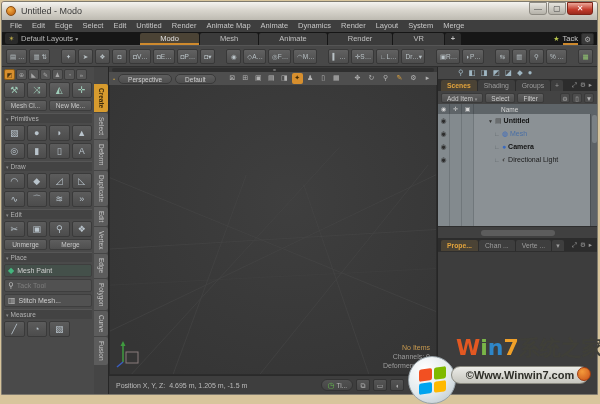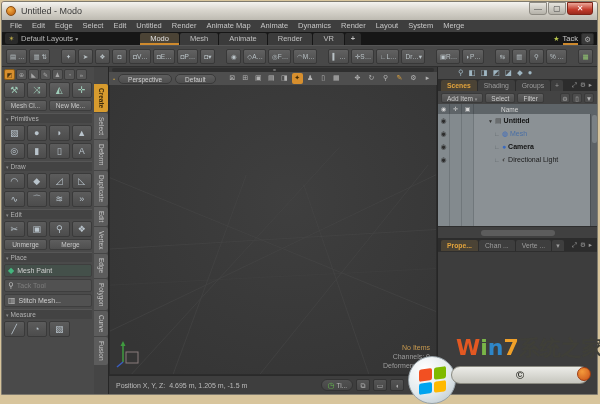--- a/index.html
+++ b/index.html
@@ -15,21 +15,21 @@
   .winbtn.close{width:26px;background:linear-gradient(#eba89a,#c23b2b 60%,#9c2a1d);color:#fff;border-color:#7e2418}
   
   .menubar{height:12px;flex:0 0 12px;background:#3e3e3e;display:flex;align-items:center;padding:0 3px}
   .menu-item{font-size:7.5px;color:#c6c6c6;padding:0 5px;line-height:12px}
   
   .tabrow{height:13px;flex:0 0 13px;background:#161616;display:flex;align-items:center}
   .pin-box{width:13px;height:11px;background:#2a2a2a;color:#bfae4a;font-size:7px;text-align:center;line-height:11px;margin:0 3px;border-radius:2px}
   .layouts-label{font-size:7.5px;color:#b8b8b8;margin-right:2px}
   .caret{font-size:6px;color:#999}
   .tabs-center{display:flex;gap:1px;margin-left:62px;align-self:flex-end}
-  .layout-tab{height:12px;line-height:12px;padding:0 10px;font-size:7.5px;color:#c0c0c0;background:#3b3b3b;border-radius:2px 2px 0 0}
+  .layout-tab{height:12px;line-height:12px;padding:0 20px;font-size:7.5px;color:#c0c0c0;background:#3b3b3b;border-radius:2px 2px 0 0}
   .layout-tab.active{background:#4b4335;color:#e0e0e0;box-shadow:inset 0 -2px 0 #cf8a2d}
   .layout-tab.plus{padding:0 6px;font-weight:bold;background:#2c2c2c}
   .tabrow-right{margin-left:auto;display:flex;align-items:center;gap:3px;padding-right:3px}
   .star-glyph{color:#b9c84d;font-size:7px}
   .only-label{font-size:7.5px;color:#c8c8c8;box-shadow:inset 0 -2px 0 #cf8a2d;height:12px;line-height:11px}
   .gear-box{width:13px;height:12px;background:#3a3a3a;border:1px solid #2a2a2a;border-radius:2px;color:#aaa;font-size:7.5px;text-align:center;line-height:11px}
   
   .toolbar{height:22px;flex:0 0 22px;background:#484848;border-top:1px solid #555;border-bottom:1px solid #2e2e2e;display:flex;align-items:center;padding:0 4px;gap:2px}
   .tbtn{height:15px;min-width:15px;padding:0 3px;background:linear-gradient(#616161,#4d4d4d);border:1px solid #383838;border-radius:2px;font-size:6.5px;color:#b9c2c6;line-height:13px;text-align:center;white-space:nowrap}
   .tbtn.green{color:#8fc070}
@@ -503,15 +503,16 @@
         <i class="f2"></i>
         <i class="f3"></i>
         <i class="f4"></i>
       </span>
   </div>
   <div class="wm-text">
     <span class="lw">W</span><span class="li">i</span><span class="ln">n</span><span class="l7">7</span><span class="suffix">系统之家</span>
   </div>
   <div class="wm-pill">
     <span>©</span>
+      <span>Www.Winwin7.com</span>
   </div>
   <div class="wm-dot"></div>
 </div>
 
 </body></html>

